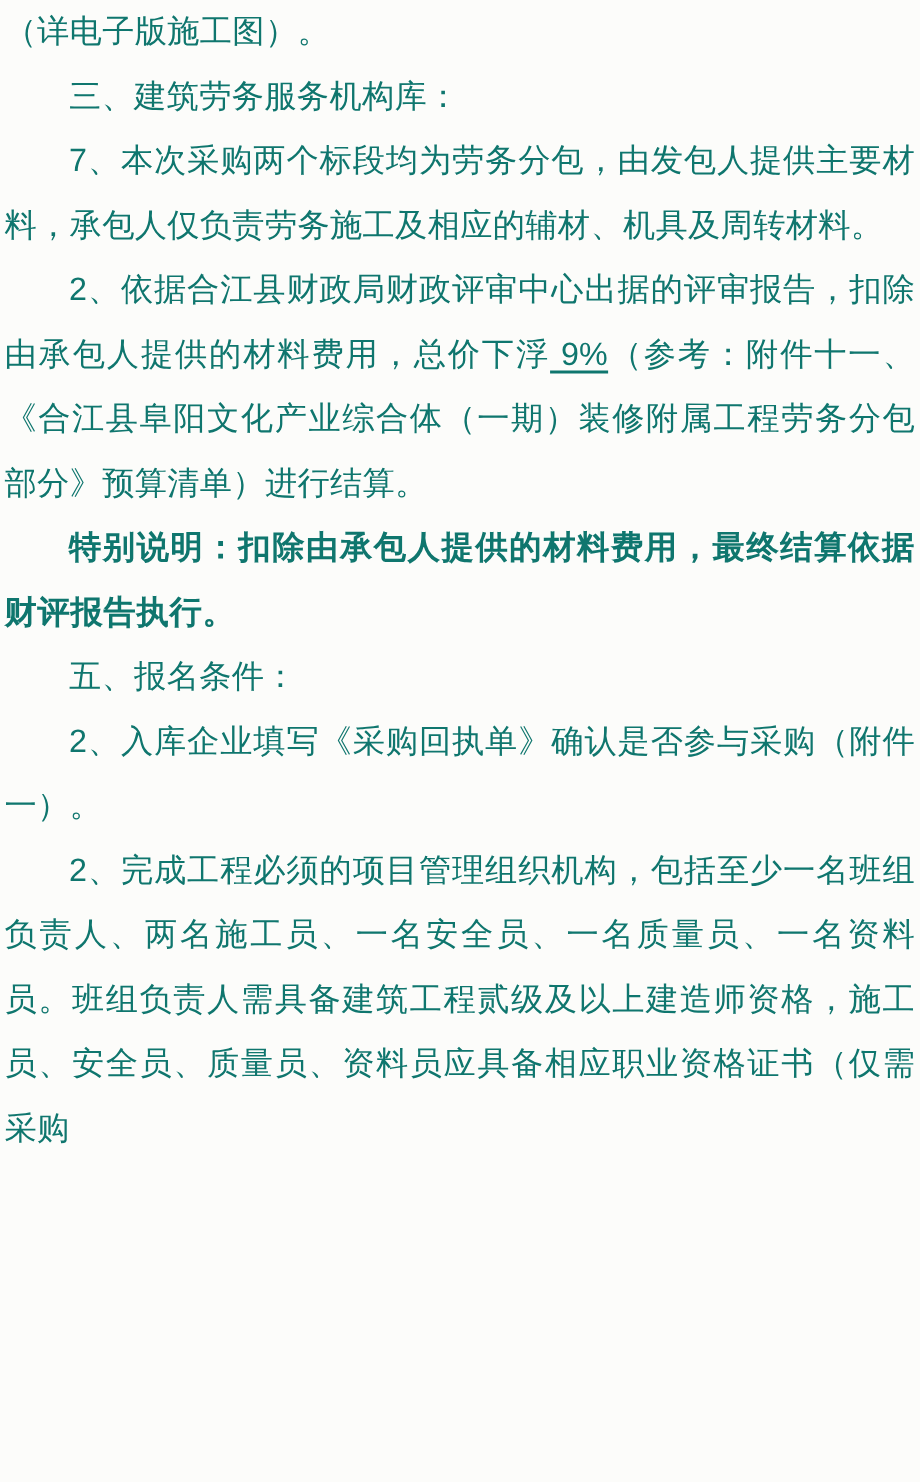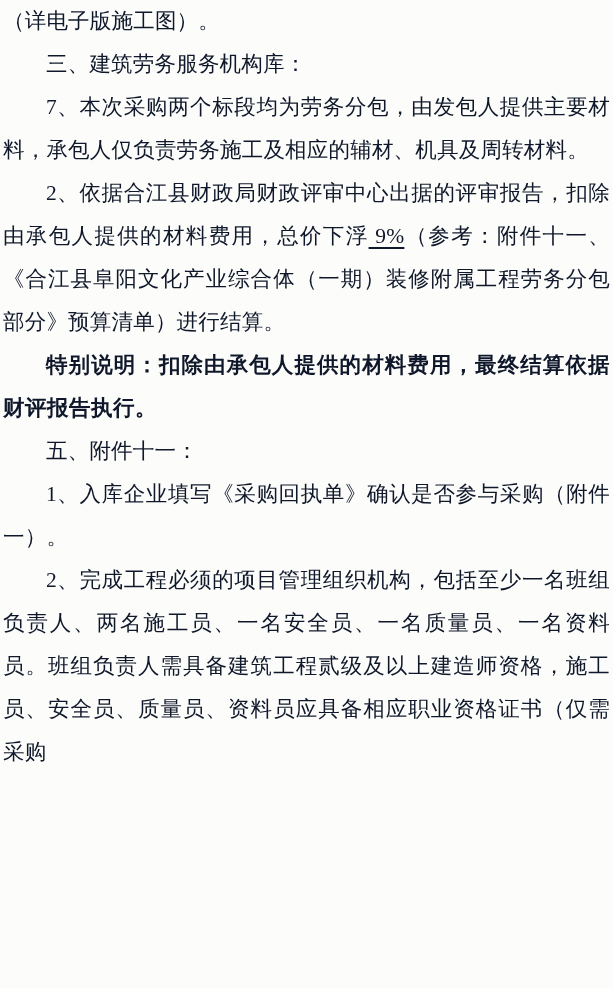--- a/index.html
+++ b/index.html
@@ -7,24 +7,24 @@
     width: 613px;
     height: 988px;
     background: #fcfcfa;
     overflow: hidden;
   }
   .page {
     box-sizing: border-box;
     width: 613px;
     height: 988px;
     padding: 0 3px 0 3px;
-    font-family: Liberation Serif, serif;
+    font-family: Liberation Sans, sans-serif;
     font-size: 21.5px;
     line-height: 43px;
-    color: #0f172a;
+    color: #0f766e;
     text-align: justify;
     letter-spacing: 0.2px;
   }
   .page p {
     margin: 0;
     text-indent: 2em;
   }
   .page p.continuation {
     text-indent: 0;
   }
@@ -48,19 +48,19 @@
 
   <p>7、本次采购两个标段均为劳务分包，由发包人提供主要材料，承包人仅负责劳务施工及相应的辅材、机具及周转材料。</p>
 
   <p><span>2、依据合江县财政局财政评审中心出据的评审报告，扣除由承包人提供的材料费用，总价下浮</span><span class="u"> 9%</span><span>（参考：附件十一、《合江县阜阳文化产业综合体（一期）装修附属工程劳务分包部分》预算清单）进行结算。</span></p>
 
   <p class="note">特别说明：扣除由承包人提供的材料费用，最终结算依据财评报告执行。</p>
 
 
 
 
-  <p>五、附件十一：</p>
+  <p>五、报名条件：</p>
 
-  <p>1、入库企业填写《采购回执单》确认是否参与采购（附件一）。</p>
+  <p>2、入库企业填写《采购回执单》确认是否参与采购（附件一）。</p>
 
   <p>2、完成工程必须的项目管理组织机构，包括至少一名班组负责人、两名施工员、一名安全员、一名质量员、一名资料员。班组负责人需具备建筑工程贰级及以上建造师资格，施工员、安全员、质量员、资料员应具备相应职业资格证书（仅需采购</p>
 
 </div>
 
 </body></html>

